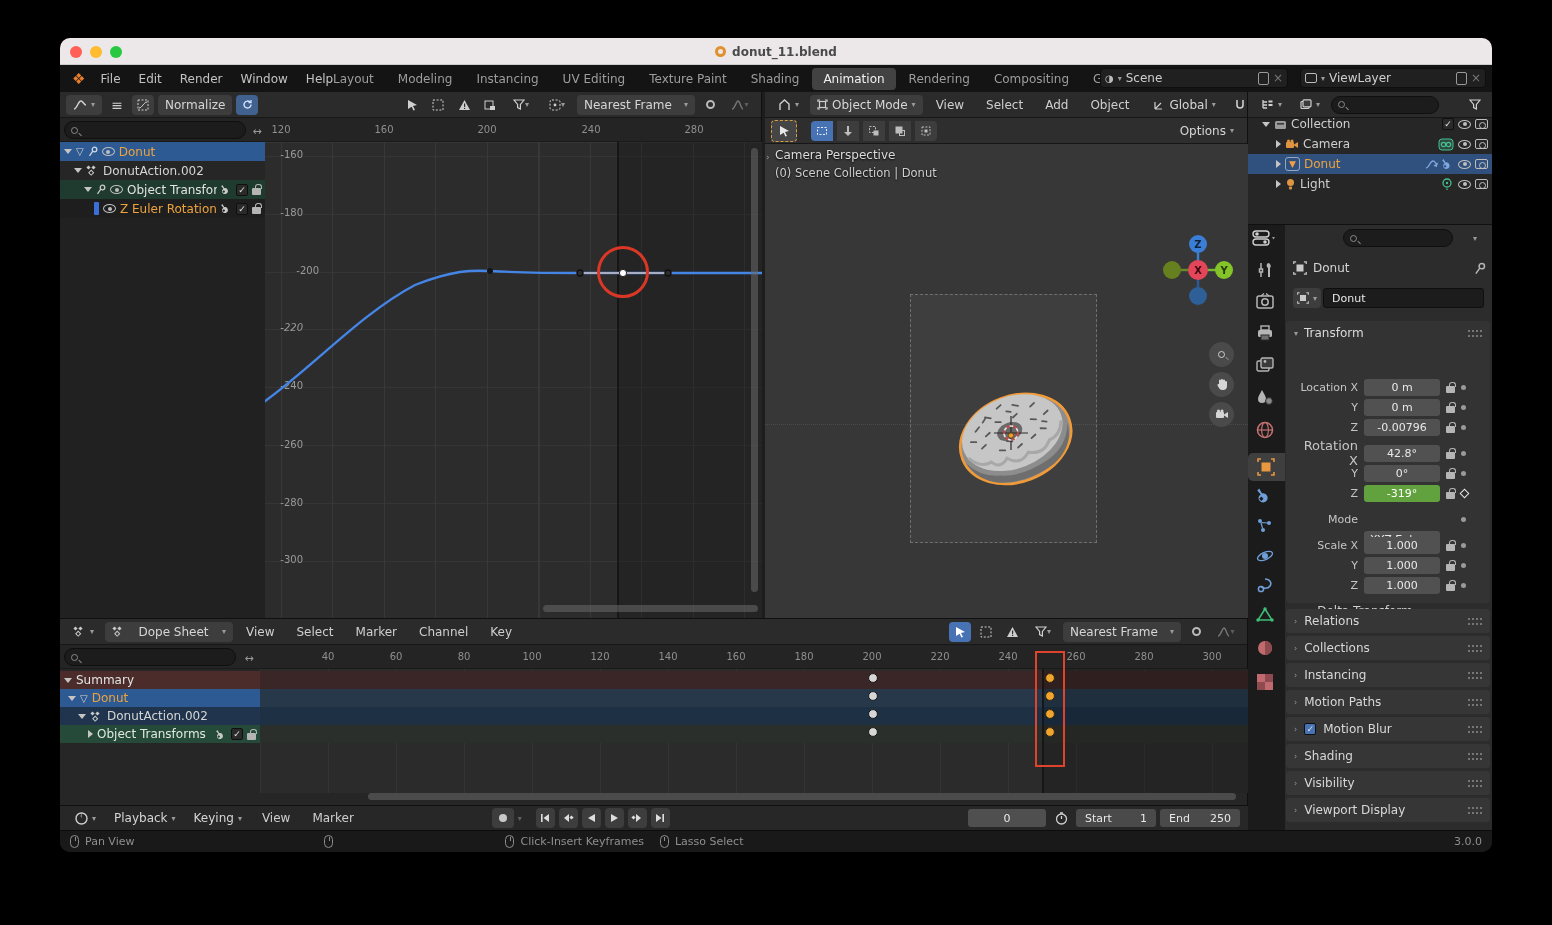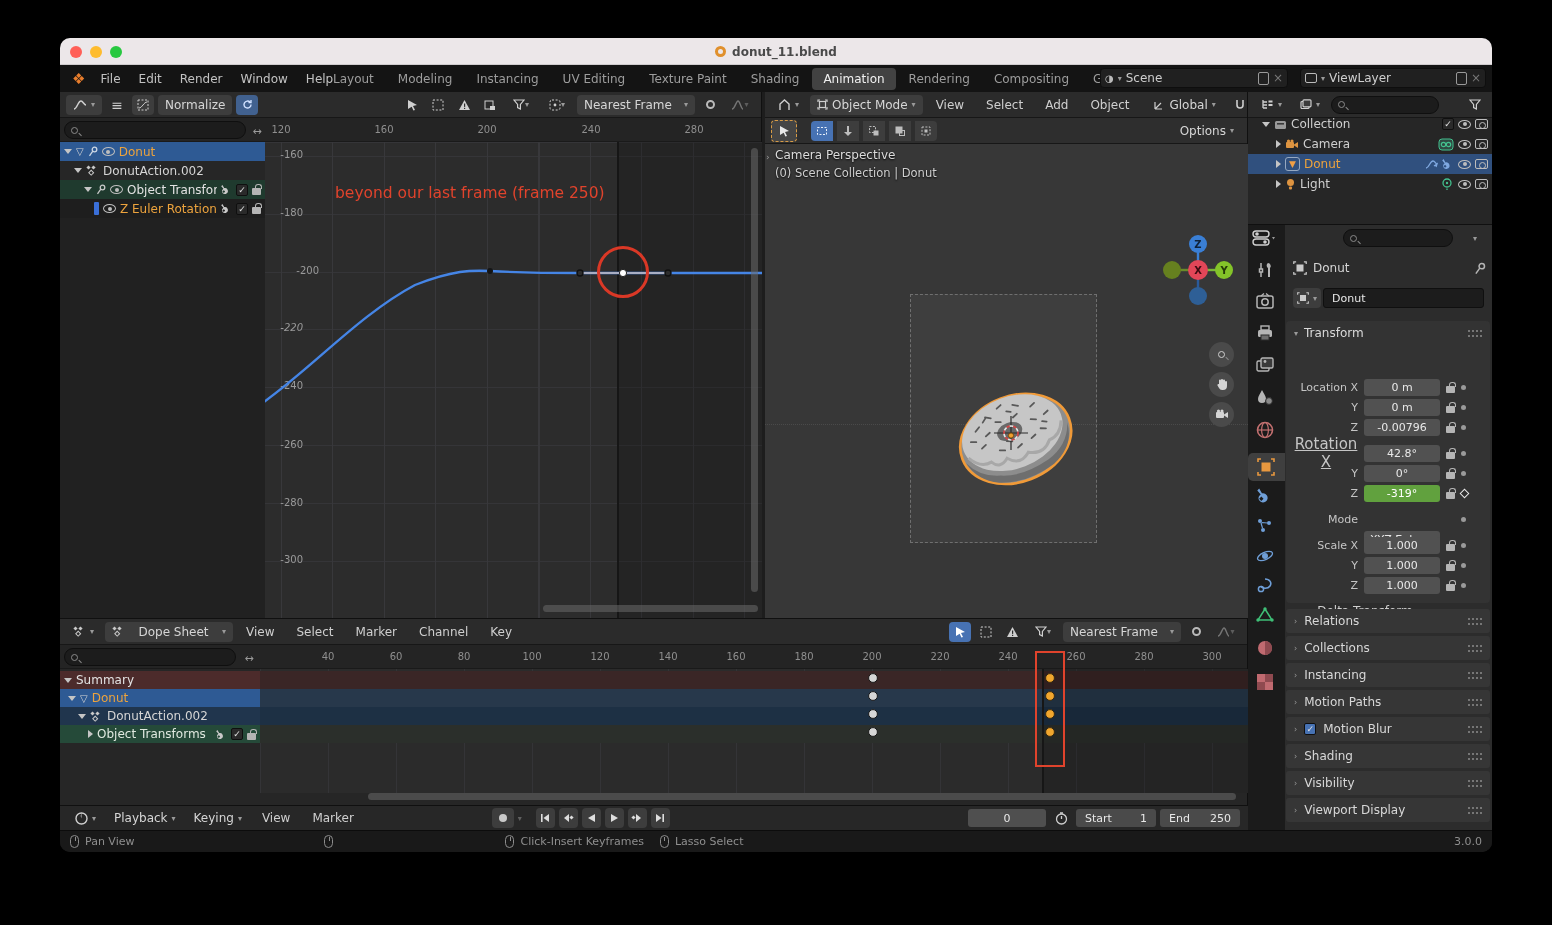--- a/index.html
+++ b/index.html
@@ -255,21 +255,20 @@
       <svg class="abs" style="left:0;top:0;" width="497" height="476">
         <path d="M -4 262 C 45 228, 95 172, 150 143 C 188 128, 207 128, 225 129 C 252 130.5, 268 131, 315 131 L 497 131" stroke="#4585e6" stroke-width="2.4" fill="none"></path>
         <line x1="315" y1="131" x2="403" y2="131" stroke="#cbbdb9" stroke-width="1.6"></line>
         <circle cx="225" cy="129" r="3" fill="#151515"></circle>
         <circle cx="315" cy="131" r="3" fill="#2c2c2c" stroke="#101010" stroke-width="1.4"></circle>
         <circle cx="403" cy="131" r="3" fill="#2c2c2c" stroke="#101010" stroke-width="1.4"></circle>
         <circle cx="358" cy="131" r="3.6" fill="#ffffff" stroke="#222" stroke-width="1"></circle>
       </svg>
 
       <div class="abs" style="left:70px;top:38px;color:#e0432c;font-size:15.5px;line-height:27px;">
-        <div>beyond our last frame (frame 250)</div>
       </div>
       <div class="abs" style="left:332px;top:104px;width:52px;height:52px;border:3px solid #da3826;border-radius:50%;"></div>
 
       <div class="abs" style="left:486px;top:6px;width:7px;height:444px;background:#6a6a6a;border-radius:4px;opacity:.55;"></div>
       <div class="abs" style="left:278px;top:463px;width:215px;height:7px;background:#6a6a6a;border-radius:4px;opacity:.55;"></div>
     </div>
   </div>
 
   <div class="abs" style="left:705px;top:54px;width:483px;height:526px;background:#383838;border-right:1px solid #101010;">
     <div class="ed-header">
@@ -655,21 +654,21 @@
               <span class="dot"></span>
         </div>
         <div style="display:flex;align-items:center;height:20px;gap:6px;padding:0 8px;">
           <span style="width:64px;text-align:right;color:#c5c5c5;font-size:11px;">Z</span>
           <span class="field" style="width:76px;">-0.00796</span>
           <span class="i-lock"></span>
               <span class="dot"></span>
         </div>
         <div style="height:6px;"></div>
         <div style="display:flex;align-items:center;height:20px;gap:6px;padding:0 8px;">
-          <span style="width:64px;text-align:center;color:#c5c5c5;font-size:15px;text-decoration:underline;">Rotation X</span>
+          <span style="width:64px;text-align:right;color:#c5c5c5;font-size:13px;">Rotation X</span>
           <span class="field" style="width:76px;">42.8°</span>
           <span class="i-lock"></span>
               <span class="dot"></span>
         </div>
         <div style="display:flex;align-items:center;height:20px;gap:6px;padding:0 8px;">
           <span style="width:64px;text-align:right;color:#c5c5c5;font-size:11px;">Y</span>
           <span class="field" style="width:76px;">0°</span>
           <span class="i-lock"></span>
               <span class="dot"></span>
         </div>

